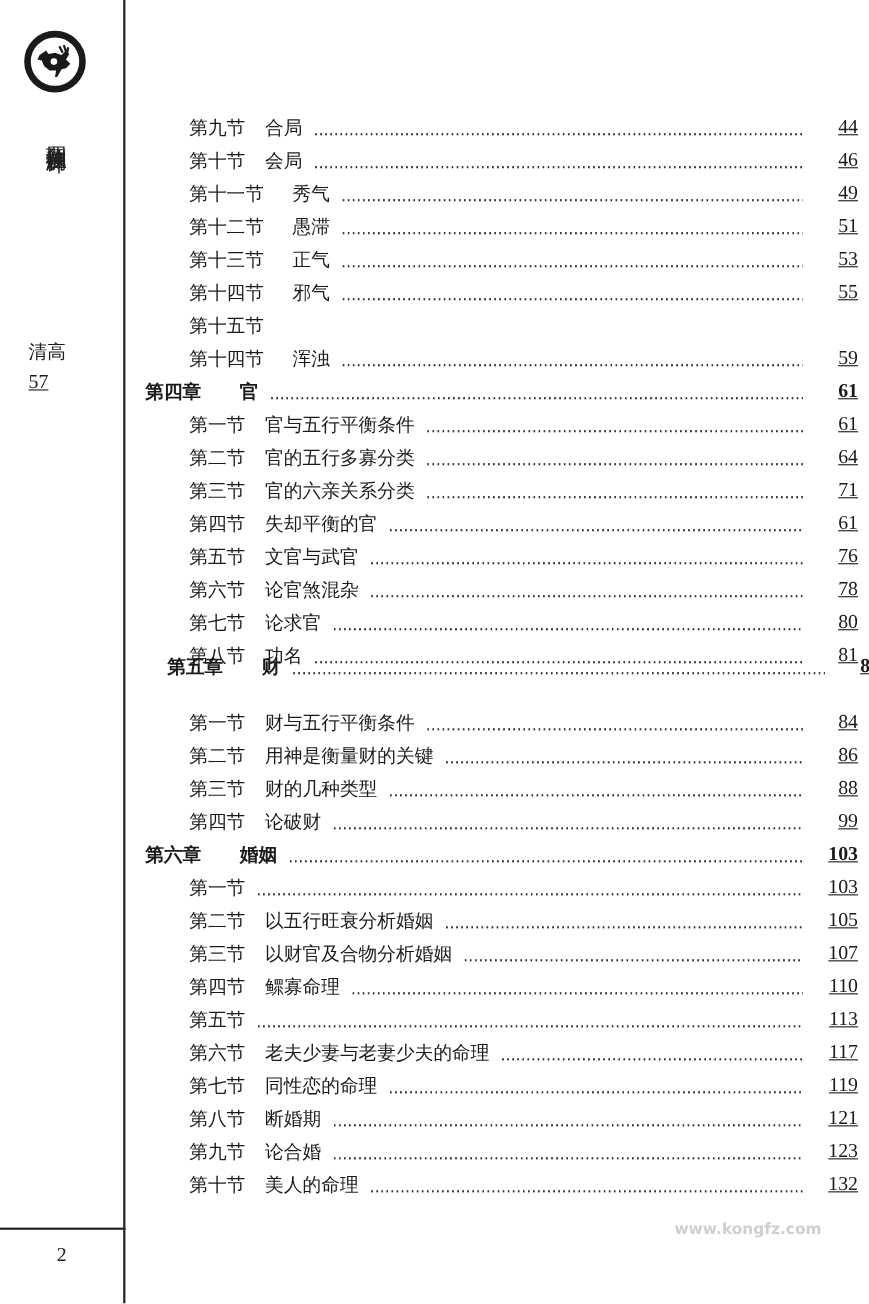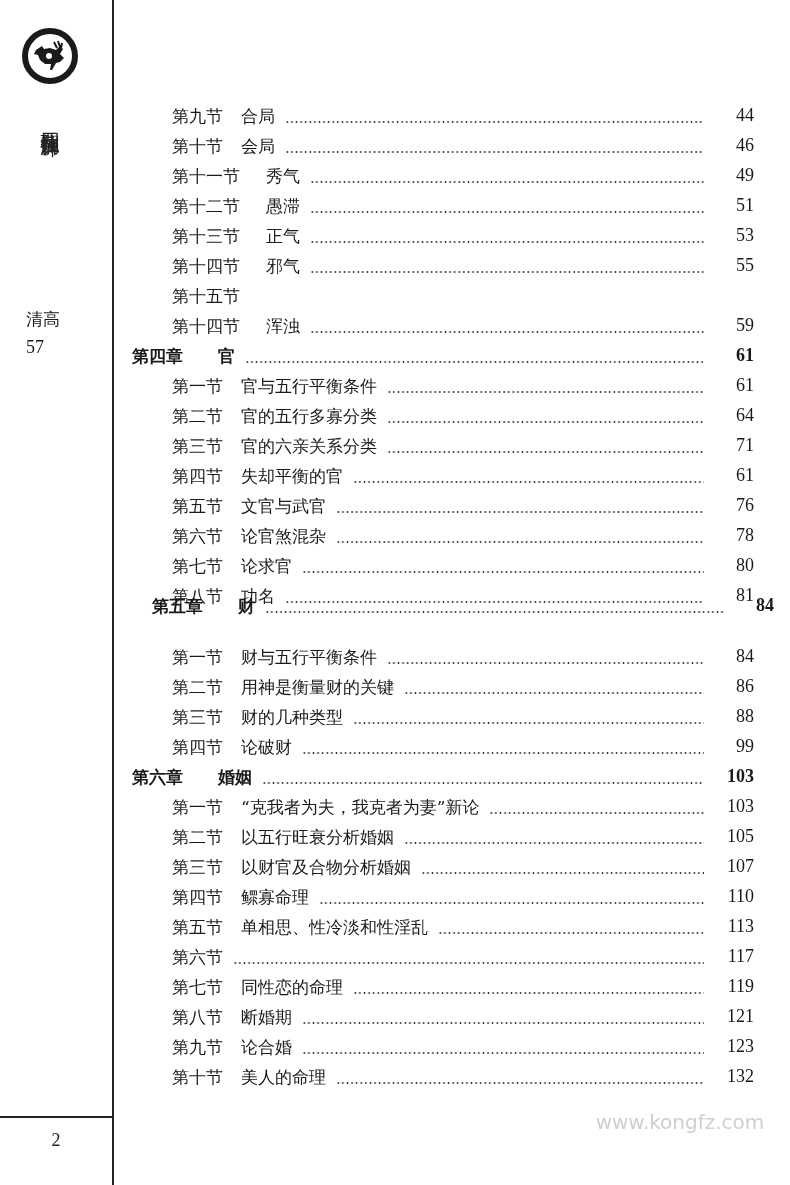--- a/index.html
+++ b/index.html
@@ -29,32 +29,32 @@
     position: absolute; left: 0; width: 790px; height: 28px;
     display: flex; align-items: flex-start; font-size: 17px;
   }
   .row .num { white-space: nowrap; }
   .row .title { white-space: nowrap; }
   .row .dots {
     flex: 1; height: 2px; margin: 0 6px 0 10px; align-self: center; margin-top: 6px;
     background-image: radial-gradient(circle, #333 0.9px, transparent 1.1px);
     background-size: 4.6px 2px; background-repeat: repeat-x;
   }
-  .row .pg { width: 44px; text-align: right; font-family: "Liberation Serif", serif; font-size: 18px; padding-right: 36px; }
+  .row .pg { width: 44px; text-align: right; font-family: "Liberation Serif", serif; font-size: 18px; padding-right: 10px; text-decoration: underline; }
   .row.chapter { font-weight: bold; }
   .row.chapter .num { margin-left: 132px; width: 86px; }
   .row.section .num { margin-left: 172px; }
   .row.section .title { margin-left: 18px; }
   .row.section.long .title { margin-left: 26px; }
   .watermark {
     position: absolute; left: 580px; top: 1112px; width: 200px; text-align: center; color: #cfcfcf;
     font-family: "DejaVu Sans", sans-serif;
   }
   .watermark .cn { font-size: 26px; letter-spacing: 2px; }
-  .watermark .url { font-size: 20px; margin-top: -2px; }
+  .watermark .url { font-size: 14px; margin-top: -2px; font-weight: bold; }
 </style>
 </head>
 <body>
 
 <div class="vline"></div>
 <div class="hline"></div>
 
 <div class="emblem">
   <svg viewBox="0 0 40 40">
     <path d="M6 14 L12 10 L14 13 L20 12 L26 14 L30 10 L33 13 L30 18 L34 22 L30 26 L26 27 L22 34 L20 34 L21 28 L15 28 L10 24 L8 19 L4 18 Z" fill="#1a1a1a"></path>
@@ -200,21 +200,20 @@
       <span class="pg">99</span>
     </div>
     <div class="row chapter" style="top: 765.66px;">
       <span class="num">第六章</span>
       <span class="title">婚姻</span>
       <span class="dots"></span>
       <span class="pg">103</span>
     </div>
     <div class="row section" style="top: 795.69px;">
       <span class="num">第一节</span>
-      <span class="title">“克我者为夫，我克者为妻”新论</span>
       <span class="dots"></span>
       <span class="pg">103</span>
     </div>
     <div class="row section" style="top: 825.72px;">
       <span class="num">第二节</span>
       <span class="title">以五行旺衰分析婚姻</span>
       <span class="dots"></span>
       <span class="pg">105</span>
     </div>
     <div class="row section" style="top: 855.75px;">
@@ -224,26 +223,26 @@
       <span class="pg">107</span>
     </div>
     <div class="row section" style="top: 885.78px;">
       <span class="num">第四节</span>
       <span class="title">鳏寡命理</span>
       <span class="dots"></span>
       <span class="pg">110</span>
     </div>
     <div class="row section" style="top: 915.81px;">
       <span class="num">第五节</span>
-      <span class="title">单相思、性冷淡和性淫乱</span>
       <span class="dots"></span>
       <span class="pg">113</span>
     </div>
     <div class="row section" style="top: 945.84px;">
       <span class="num">第六节</span>
+      <span class="title">老夫少妻与老妻少夫的命理</span>
       <span class="dots"></span>
       <span class="pg">117</span>
     </div>
     <div class="row section" style="top: 975.87px;">
       <span class="num">第七节</span>
       <span class="title">同性恋的命理</span>
       <span class="dots"></span>
       <span class="pg">119</span>
     </div>
     <div class="row section" style="top: 1005.9px;">

